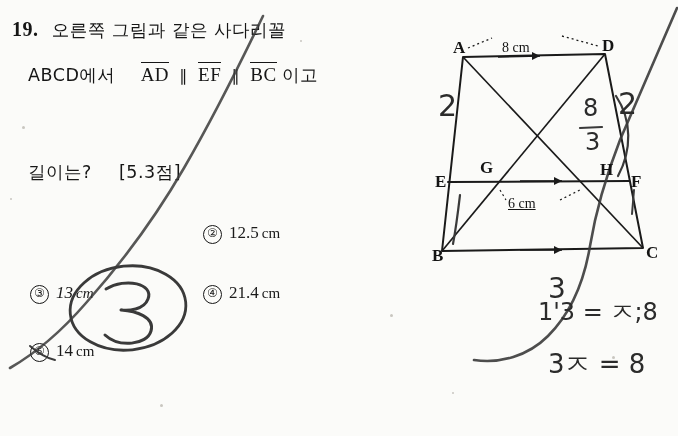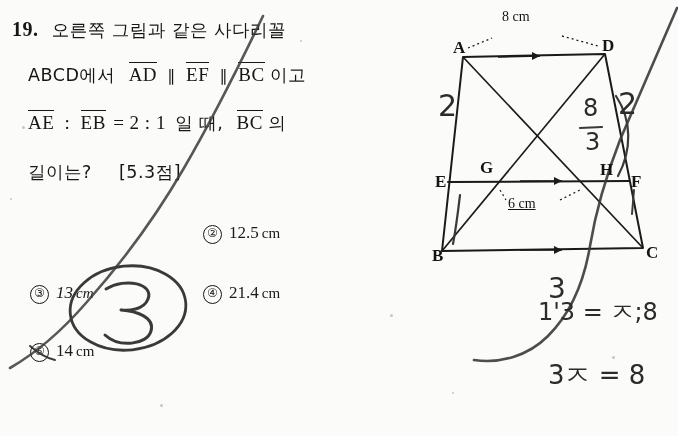--- a/index.html
+++ b/index.html
@@ -137,37 +137,28 @@
 
   <div class="problem">
 
     <div class="qline" style="left:4px; top:10px;">
       <span class="qnum">19.</span>
       <span class="ko" style="margin-left:8px;">오른쪽 그림과 같은 사다리꼴</span>
     </div>
 
     <div class="qline" style="left:20px; top:55px;">
       <span class="ko">ABCD에서</span>
-      <span class="ovl mathi" style="margin-left:8px;">AD</span>
+      <span class="ovl mathi" style="margin-left:20px;">AD</span>
       <span class="par" style="margin:0 5px;">∥</span>
       <span class="ovl mathi">EF</span>
       <span class="par" style="margin:0 5px;">∥</span>
       <span class="ovl mathi">BC</span>
       <span class="ko">이고</span>
     </div>
 
-    <div class="qline" style="left:20px; top:103px;">
-      <span class="ovl mathi">AE</span>
-      <span class="mathi" style="margin:0 5px;">:</span>
-      <span class="ovl mathi">EB</span>
-      <span class="mathi" style="margin-left:2px;">= 2 : 1</span>
-      <span class="ko" style="margin-left:4px;">일 때,</span>
-      <span class="ovl mathi" style="margin-left:8px;">BC</span>
-      <span class="ko">의</span>
-    </div>
 
     <div class="qline" style="left:20px; top:152px;">
       <span class="ko">길이는?</span>
       <span class="ko" style="margin-left:22px;">[5.3점]</span>
     </div>
 
     <div class="choice" style="left:195px; top:215px;">
       <span class="circnum">②</span><span>12.5</span><span class="unit" style="margin-left:3px;">cm</span>
     </div>
     <div class="choice" style="left:22px; top:275px;font-style:italic;">
@@ -230,30 +221,30 @@
 
     <div class="fig-label" style="left:33px; top:38px;">A</div>
     <div class="fig-label" style="left:182px; top:36px;">D</div>
     <div class="fig-label" style="left:15px; top:172px;">E</div>
     <div class="fig-label" style="left:60px; top:158px;">G</div>
     <div class="fig-label" style="left:180px; top:160px;">H</div>
     <div class="fig-label" style="left:211px; top:172px;">F</div>
     <div class="fig-label" style="left:12px; top:246px;">B</div>
     <div class="fig-label" style="left:226px; top:243px;">C</div>
 
-    <div class="fig-len" style="left:82px; top:9px;">8 cm</div>
+    <div class="fig-len" style="left:82px; top:40px;">8 cm</div>
     <div class="fig-len" style="left:88px; top:196px;text-decoration:underline;">6 cm</div>
 
     <div class="hw" style="left:18px; top:88px; font-size:30px;">2</div>
     <div class="hw" style="left:198px; top:86px; font-size:30px;">2</div>
     <div class="hw" style="left:163px; top:94px; font-size:24px;">8</div>
     <div class="hw" style="left:165px; top:128px; font-size:24px;">3</div>
     <div class="hw" style="left:128px; top:272px; font-size:28px;">3</div>
     <div class="hw" style="left:118px; top:296px; font-size:24px;">1'3 = ㅈ;8</div>
-    <div class="hw" style="left:128px; top:358px; font-size:26px;">3ㅈ = 8</div>
+    <div class="hw" style="left:128px; top:347px; font-size:26px;">3ㅈ = 8</div>
   </div>
 
   <div class="speck" style="left:22px; top:126px; width:3px; height:3px;"></div>
   <div class="speck" style="left:10px; top:198px; width:2px; height:2px;"></div>
   <div class="speck" style="left:160px; top:404px; width:3px; height:3px;"></div>
   <div class="speck" style="left:390px; top:314px; width:3px; height:3px;"></div>
   <div class="speck" style="left:452px; top:392px; width:2px; height:2px;"></div>
   <div class="speck" style="left:612px; top:356px; width:3px; height:3px;"></div>
   <div class="speck" style="left:300px; top:40px; width:2px; height:2px;"></div>
 </div>

